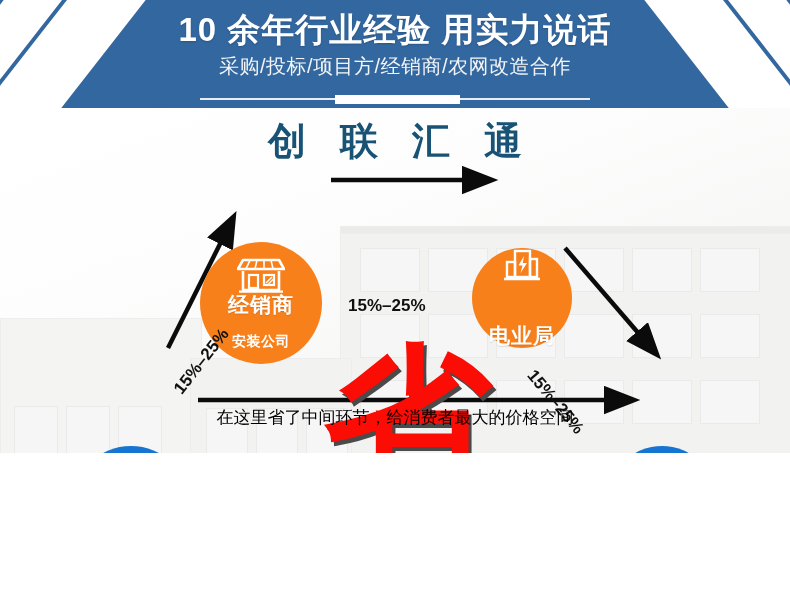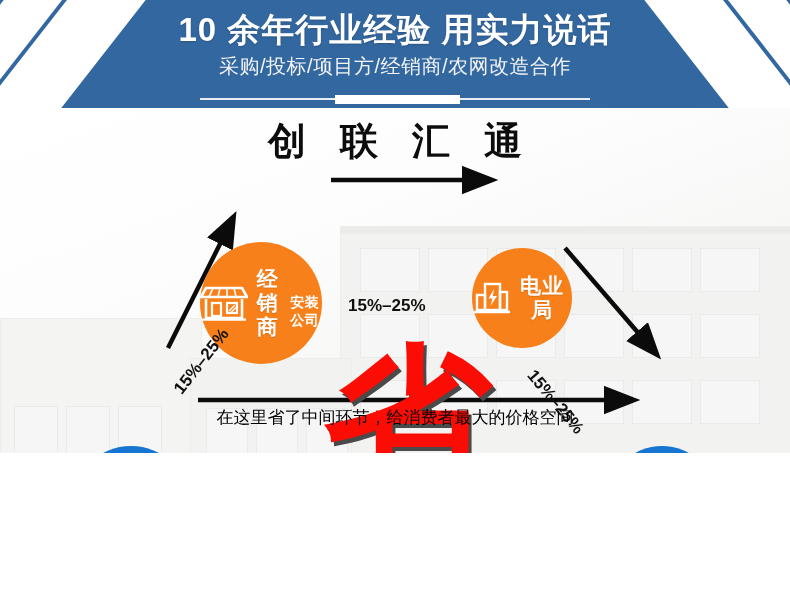--- a/index.html
+++ b/index.html
@@ -44,26 +44,26 @@
   }
   
   .bgphoto{position:absolute;inset:0;opacity:1;}
   .bgphoto .sky{position:absolute;left:0;top:0;width:790px;height:345px;
     background:linear-gradient(160deg,#ffffff 0%,#fdfdfd 35%,#f6f6f5 70%,#f1f1f0 100%);}
   .bld{position:absolute;background:#f2f2f1;border:1px solid #ededec;}
   .win{position:absolute;background:#f6f6f6;border:1px solid #eaeaea;}
 
   .watermark{
     position:absolute;top:8px;left:0;width:790px;text-align:center;
-    font-size:38px;font-weight:bold;color:#000000;letter-spacing:34px;
+    font-size:38px;font-weight:bold;color:#0c4a6e;letter-spacing:34px;
     text-indent:34px;opacity:.95;white-space:nowrap;
   }
 
   
-  .node{position:absolute;border-radius:50%;display:flex;flex-direction:row;
+  .node{position:absolute;border-radius:50%;display:flex;flex-direction:column;
         align-items:center;justify-content:center;color:#fff;text-align:center;}
   .node.orange{background:#f57f17;background:#f8801b;}
   .node.blue{background:#1575d0;}
   .node .ico{display:block;line-height:0;}
   .node .nlabel{font-size:21px;font-weight:bold;line-height:24px;letter-spacing:1px;
      text-shadow:0 1px 1px rgba(0,0,0,.12);}
   .node .nsub{font-size:14px;font-weight:bold;line-height:18px;letter-spacing:.5px;margin-top:15px;}
 
   #node-dealer{left:200px;top:134px;width:122px;height:122px;}
   #node-power{left:472px;top:140px;width:100px;height:100px;justify-content:space-between;}

